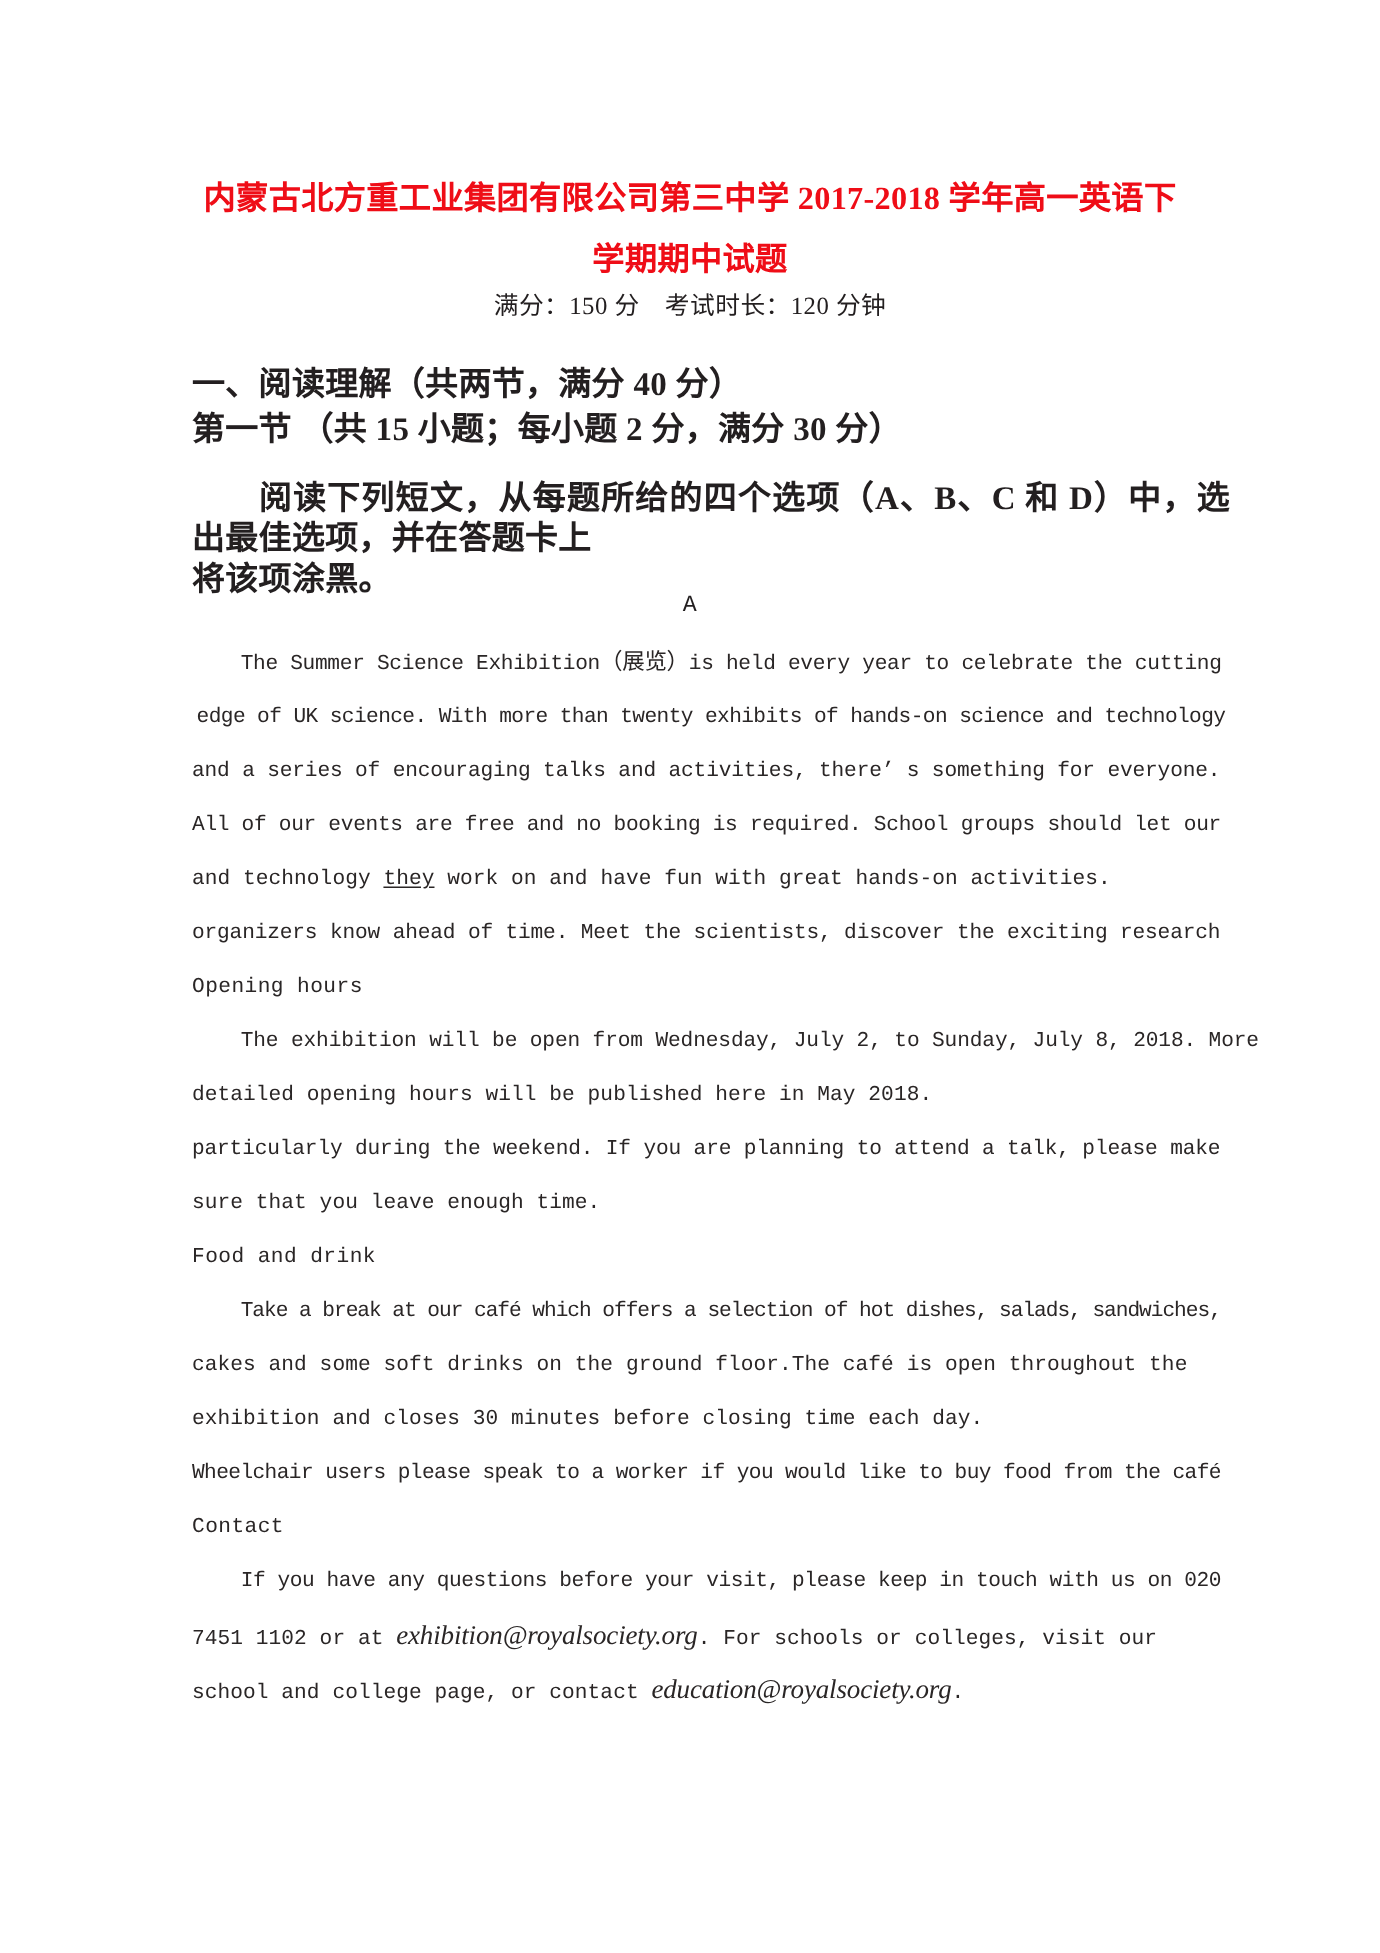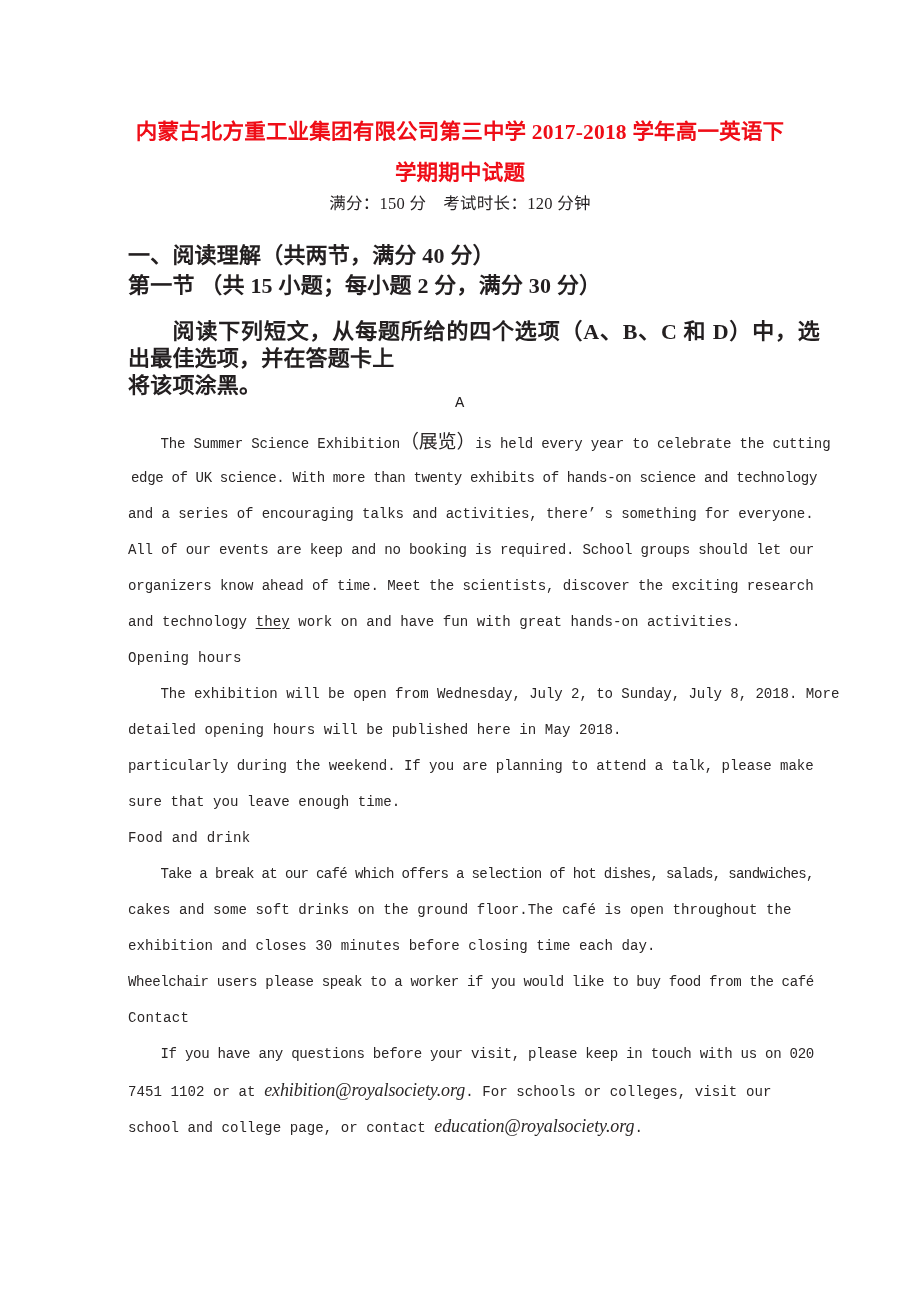--- a/index.html
+++ b/index.html
@@ -98,21 +98,21 @@
     height: 36px;
     line-height: 36px;
     white-space: nowrap;
     overflow: visible;
   }
 
   .en-indent { display: inline-block; width: 2.3em; }
 
   .cn-inline {
     font-family: "Liberation Serif", "DejaVu Serif", serif;
-    font-size: 19px;
+    font-size: 15px;
   }
 
   u.keyword {
     text-decoration: underline;
     text-underline-offset: 2px;
   }
 
   .email {
     font-style: italic;
     font-family: "Liberation Serif", "DejaVu Serif", serif;
@@ -142,23 +142,23 @@
     <span class="indent2"></span><span>阅读下列短文，从每题所给的四个选项（A、B、C 和 D）中，选出最佳选项，并在答题卡上</span><br>
     <span>将该项涂黑。</span>
   </div>
 
   <div class="section-letter">A</div>
 
   <div class="passage" id="passage-body">
       <div class="en-line" style="letter-spacing: -0.197368px;"><span class="en-indent"></span><span>The Summer Science Exhibition</span><span class="cn-inline">（展览）</span><span>is held every year to celebrate the cutting</span></div>
       <div class="en-line" style="letter-spacing: -0.388235px; text-align: center;"><span>edge of UK science. With more than twenty exhibits of hands-on science and technology</span></div>
       <div class="en-line" style="letter-spacing: -0.097561px;"><span>and a series of encouraging talks and activities, there’ s something for everyone.</span></div>
-      <div class="en-line" style="letter-spacing: -0.192771px;"><span>All of our events are keep and no booking is required. School groups should let our</span></div>
+      <div class="en-line" style="letter-spacing: -0.192771px;"><span>All of our events are free and no booking is required. School groups should let our</span></div>
+      <div class="en-line"><span>and technology  </span><u class="keyword">they</u><span>  work on and have fun with great hands-on activities.</span></div>
       <div class="en-line" style="letter-spacing: -0.097561px;"><span>organizers know ahead of time. Meet the scientists, discover the exciting research</span></div>
-      <div class="en-line"><span>and technology  </span><u class="keyword">they</u><span>  work on and have fun with great hands-on activities.</span></div>
       <div class="en-line sec-head"><span>Opening hours</span></div>
       <div class="en-line" style="letter-spacing: -0.0769231px;"><span class="en-indent"></span><span>The exhibition will be open from Wednesday, July 2, to Sunday, July 8, 2018. More</span></div>
       <div class="en-line"><span>detailed opening hours will be published here in May 2018.</span></div>
       <div class="en-line" style="letter-spacing: -0.097561px;"><span>particularly during the weekend. If you are planning to attend a talk, please make</span></div>
       <div class="en-line"><span>sure that you leave enough time.</span></div>
       <div class="en-line sec-head"><span>Food and drink</span></div>
       <div class="en-line" style="letter-spacing: -0.678571px;"><span class="en-indent"></span><span>Take a break at our café which offers a selection of hot dishes, salads, sandwiches,</span></div>
       <div class="en-line"><span>cakes and some soft drinks on the ground floor.The café is open throughout the</span></div>
       <div class="en-line"><span>exhibition and closes 30 minutes before closing time each day.</span></div>
       <div class="en-line" style="letter-spacing: -0.388235px;"><span>Wheelchair users please speak to a worker if you would like to buy food from the café</span></div>

